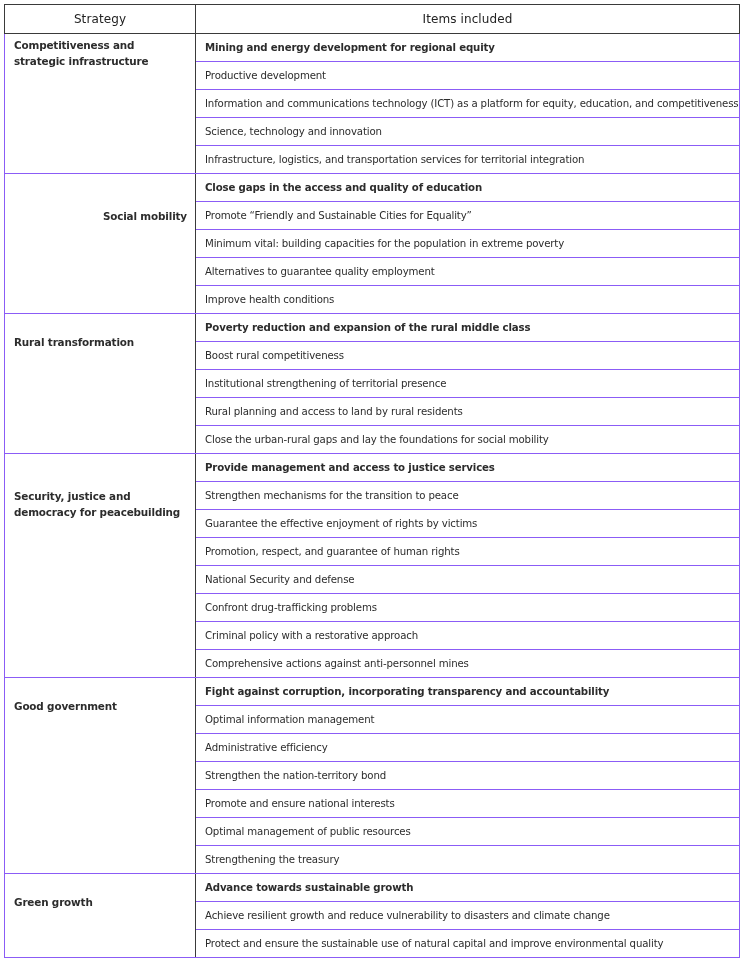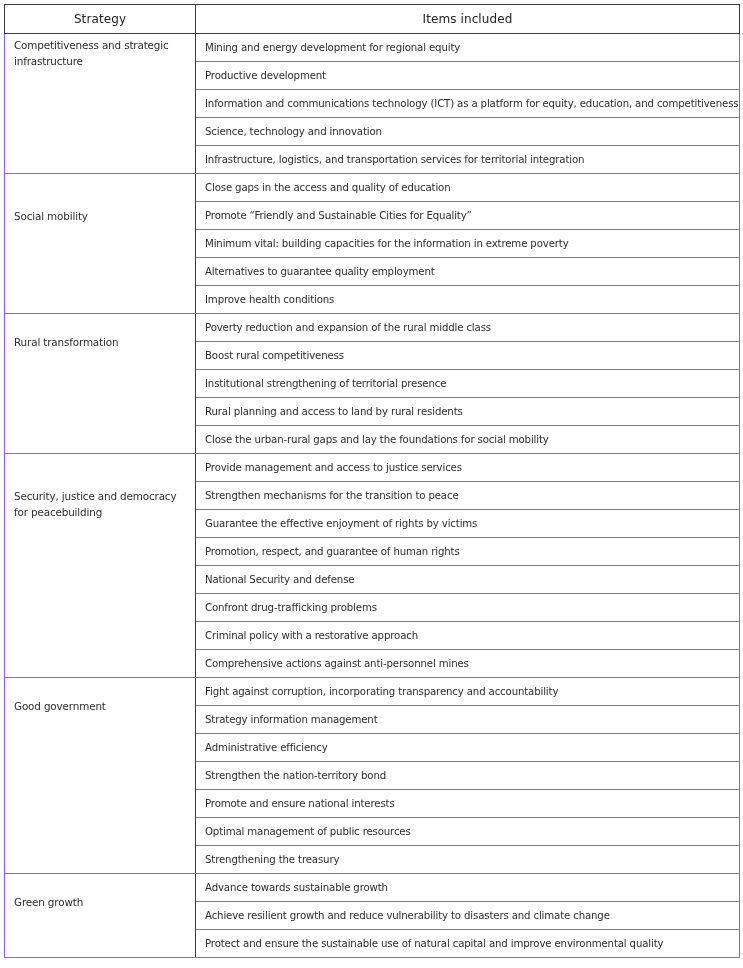--- a/index.html
+++ b/index.html
@@ -54,35 +54,37 @@
       white-space: normal;
       font-size: 10.4px;
       line-height: 16px;
       border-right: 1px solid #3a3a3a;
     }
     td.strategy-cell.cell-first {
       padding-top: 3px;
     }
     td.strategy-cell.cell-mid {
       padding-top: 34px;
+      text-align: right;
     }
     td.strategy-cell.cell-rural {
       padding-top: 20px;
     }
     td.strategy-cell.cell-security {
       padding-top: 34px;
     }
     td.strategy-cell.cell-good {
       padding-top: 20px;
     }
     td.strategy-cell.cell-green {
       padding-top: 20px;
     }
     tr.group-start td {
       border-top: 1.5px solid #3a3a3a;
+      font-weight: bold;
     }
   </style>
 </head>
 <body>
 
 <table class="strategy-table">
   <colgroup>
     <col class="col-strategy">
     <col class="col-items">
   </colgroup>
@@ -112,21 +114,21 @@
       </tr>
 
     <tr class="group-start">
       <td class="strategy-cell cell-mid" rowspan="5">Social mobility</td>
       <td>Close gaps in the access and quality of education</td>
     </tr>
     <tr>
         <td>Promote “Friendly and Sustainable Cities for Equality”</td>
       </tr>
     <tr>
-        <td>Minimum vital: building capacities for the information in extreme poverty</td>
+        <td>Minimum vital: building capacities for the population in extreme poverty</td>
       </tr>
     <tr>
         <td>Alternatives to guarantee quality employment</td>
       </tr>
     <tr>
         <td>Improve health conditions</td>
       </tr>
 
     <tr class="group-start">
       <td class="strategy-cell cell-rural" rowspan="5">Rural transformation</td>
@@ -169,21 +171,21 @@
       </tr>
     <tr>
         <td>Comprehensive actions against anti-personnel mines</td>
       </tr>
 
     <tr class="group-start">
       <td class="strategy-cell cell-good" rowspan="7">Good government</td>
       <td>Fight against corruption, incorporating transparency and accountability</td>
     </tr>
     <tr>
-        <td>Strategy information management</td>
+        <td>Optimal information management</td>
       </tr>
     <tr>
         <td>Administrative efficiency</td>
       </tr>
     <tr>
         <td>Strengthen the nation-territory bond</td>
       </tr>
     <tr>
         <td>Promote and ensure national interests</td>
       </tr>

